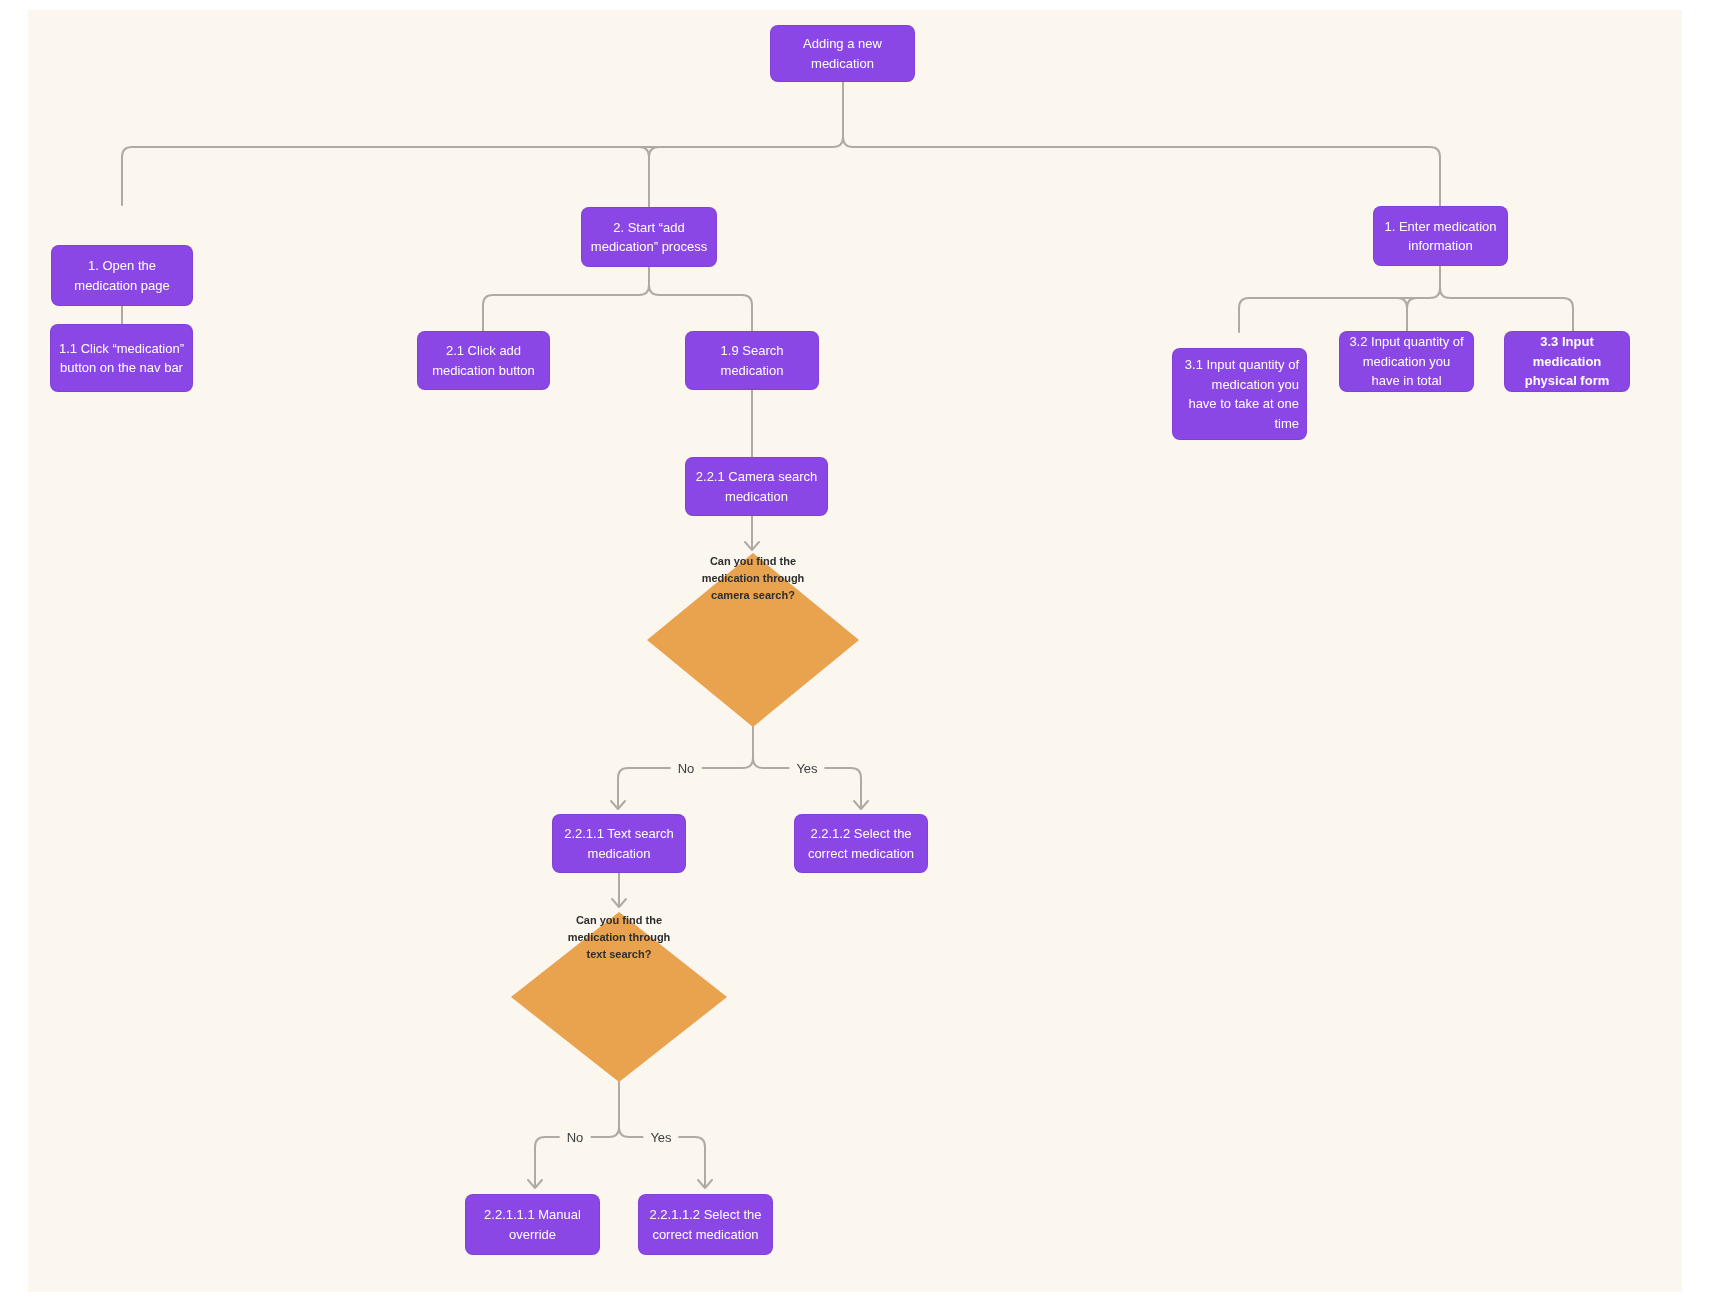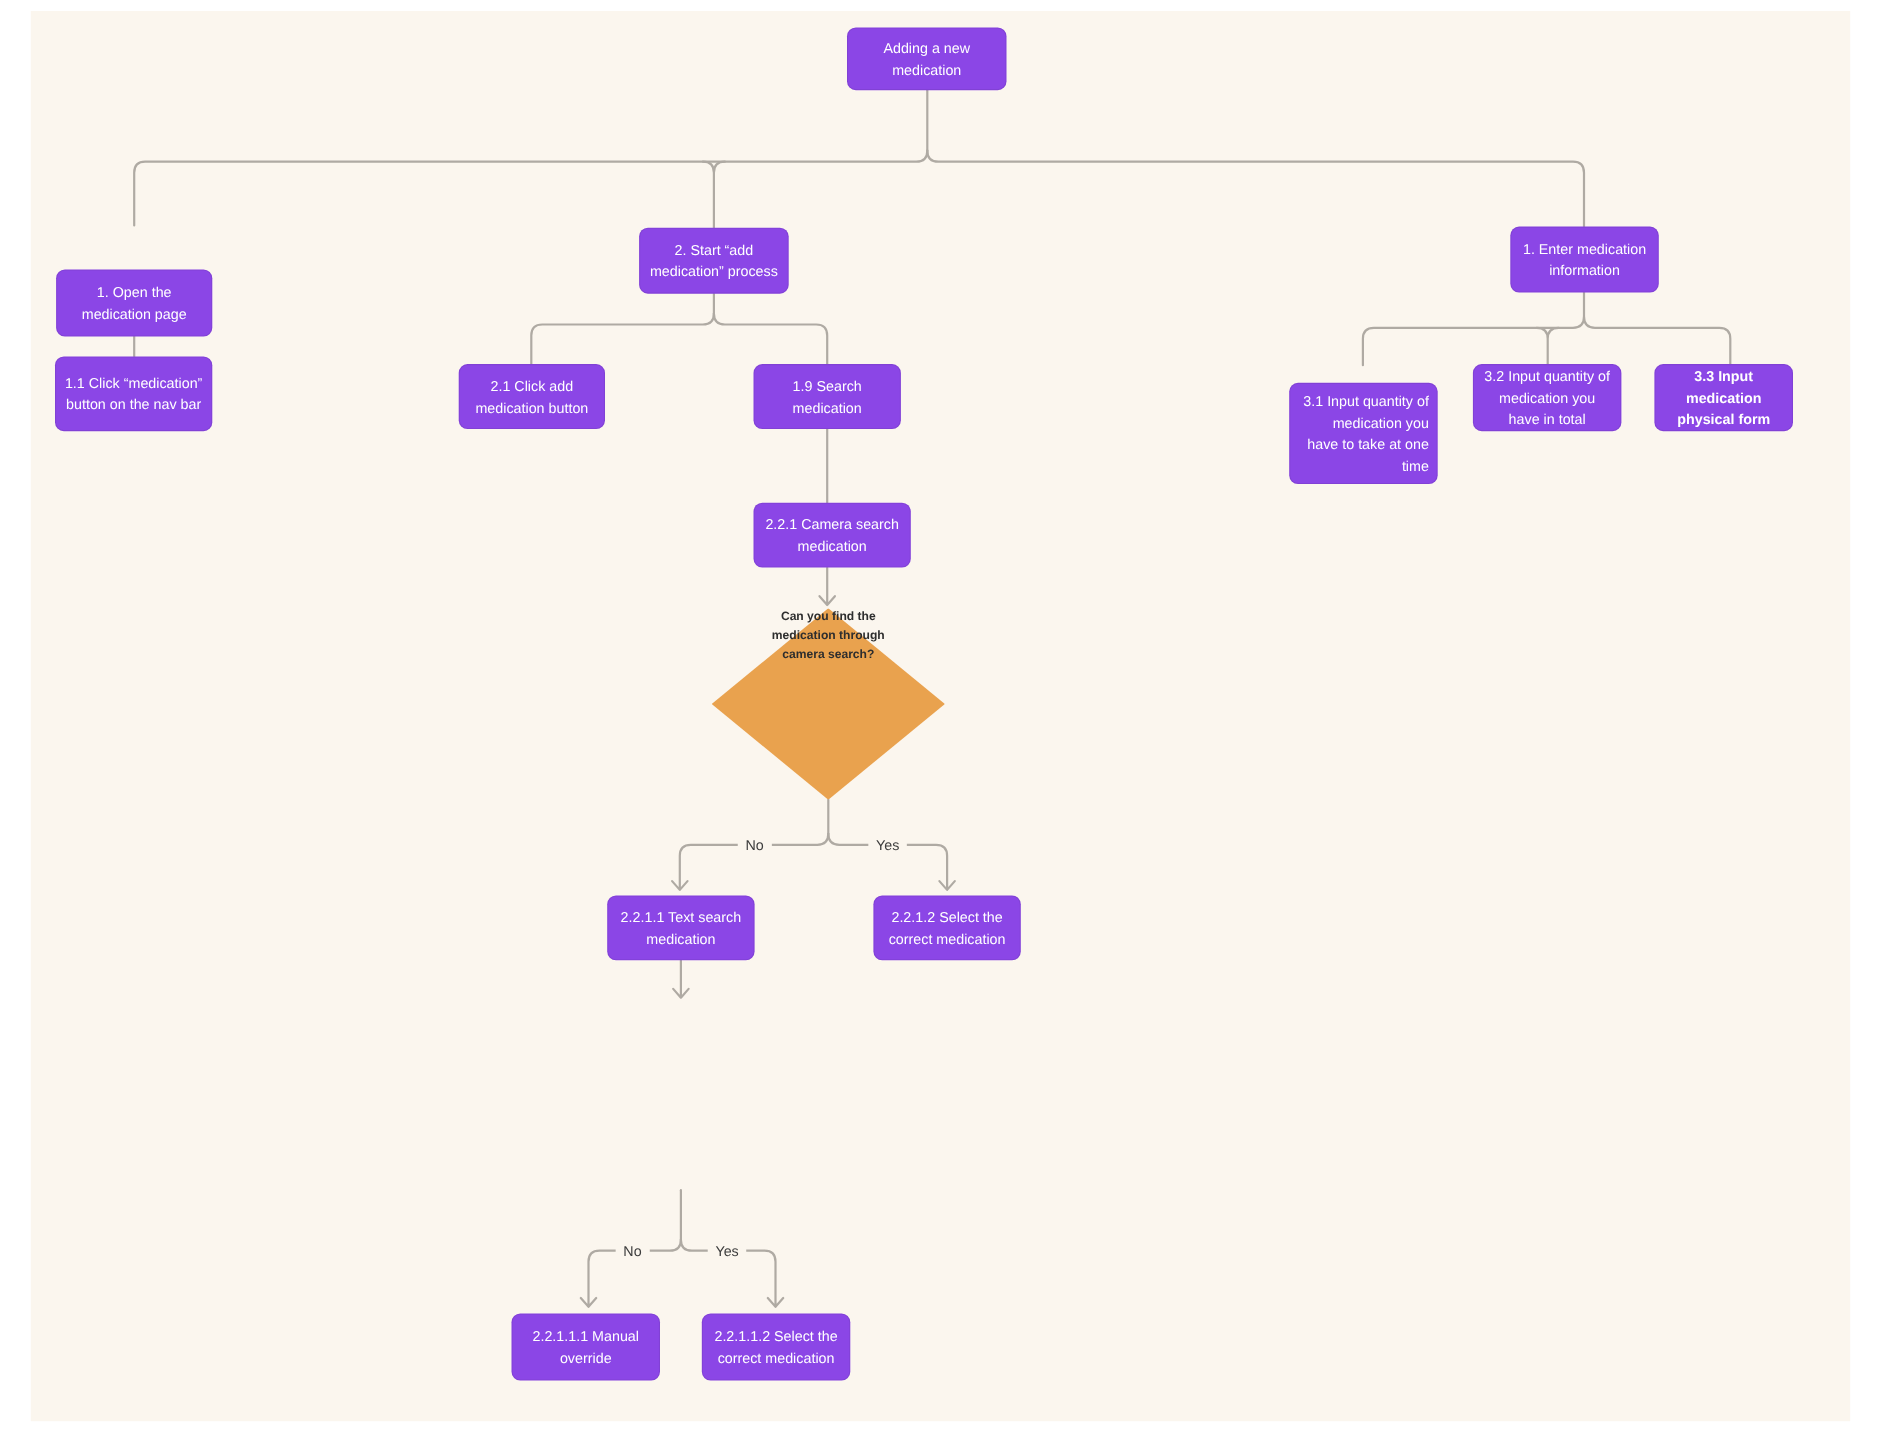--- a/index.html
+++ b/index.html
@@ -119,18 +119,22 @@
       <span>3.2 Input quantity of medication you have in total</span>
     </div>
   <div class="node" style="left:1504px;top:331px;width:126px;height:61px;font-weight:bold;">
       <span>3.3 Input medication physical form</span>
     </div>
 
   <div class="decision" style="left:647px;top:553px;width:212px;height:174px;">
     <div class="shape"></div>
     <div class="dlabel">Can you find the medication through camera search?</div>
   </div>
+  <div class="decision" style="left:511px;top:912px;width:216px;height:170px;">
+    <div class="shape"></div>
+    <div class="dlabel">Can you find the medication through text search?</div>
+  </div>
 
   <span class="edge-label" style="left:686px;top:768px;">No</span>
   <span class="edge-label" style="left:807px;top:768px;">Yes</span>
   <span class="edge-label" style="left:575px;top:1137px;">No</span>
   <span class="edge-label" style="left:661px;top:1137px;">Yes</span>
 </div>
 
 </body></html>

